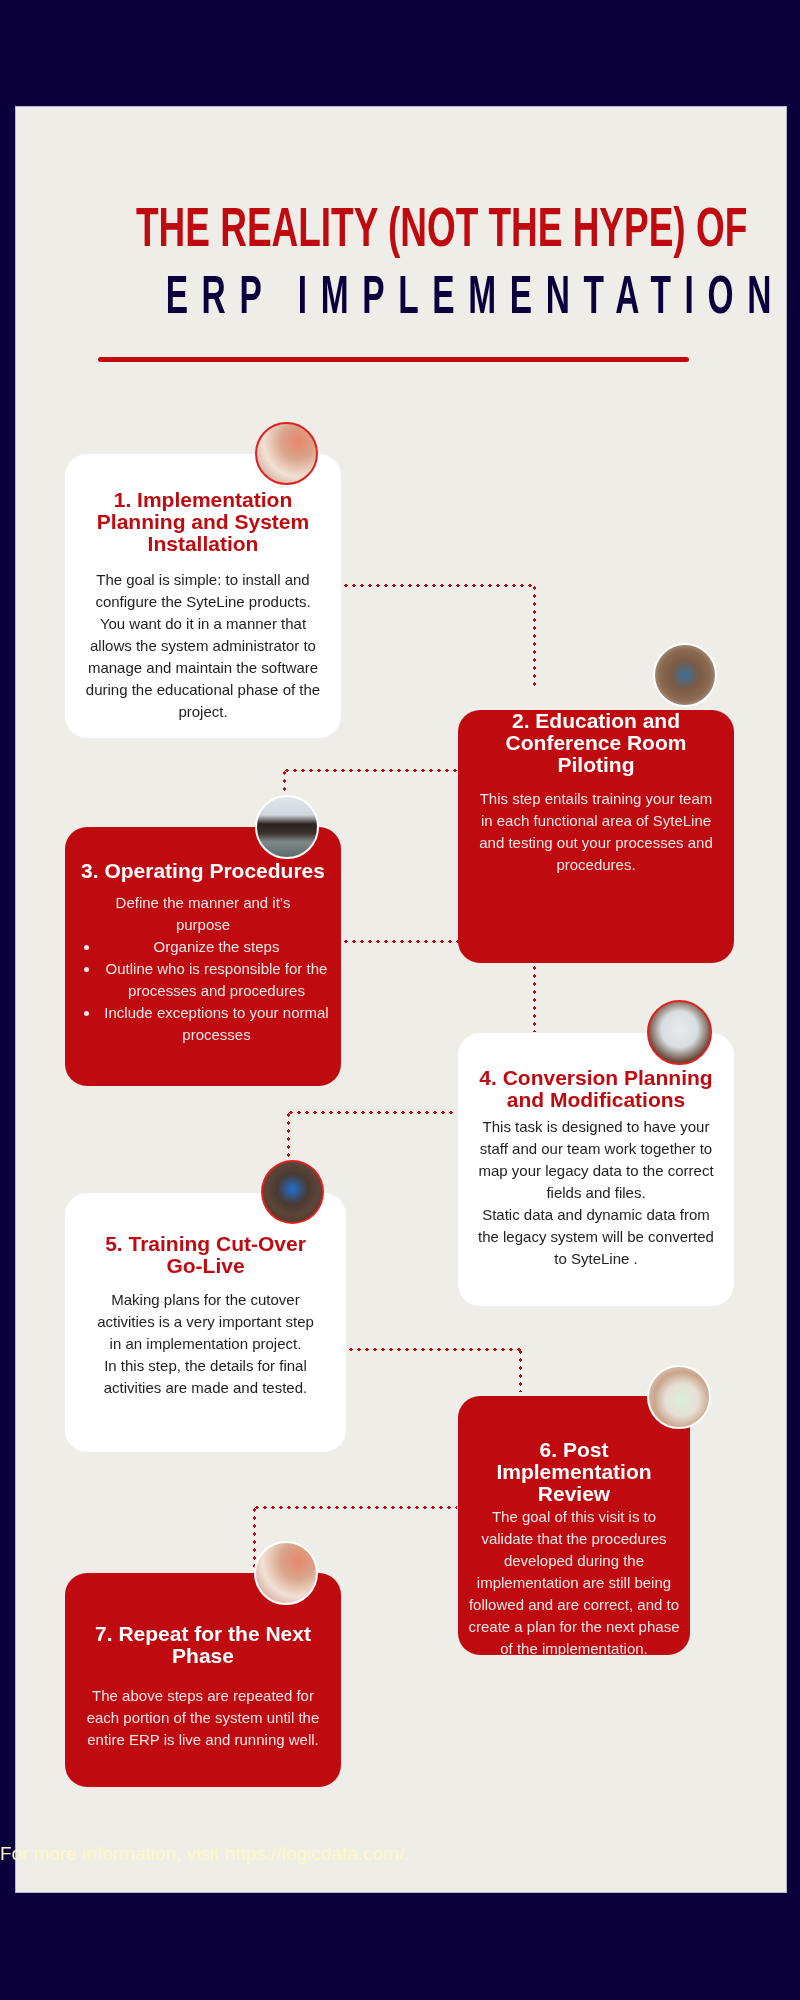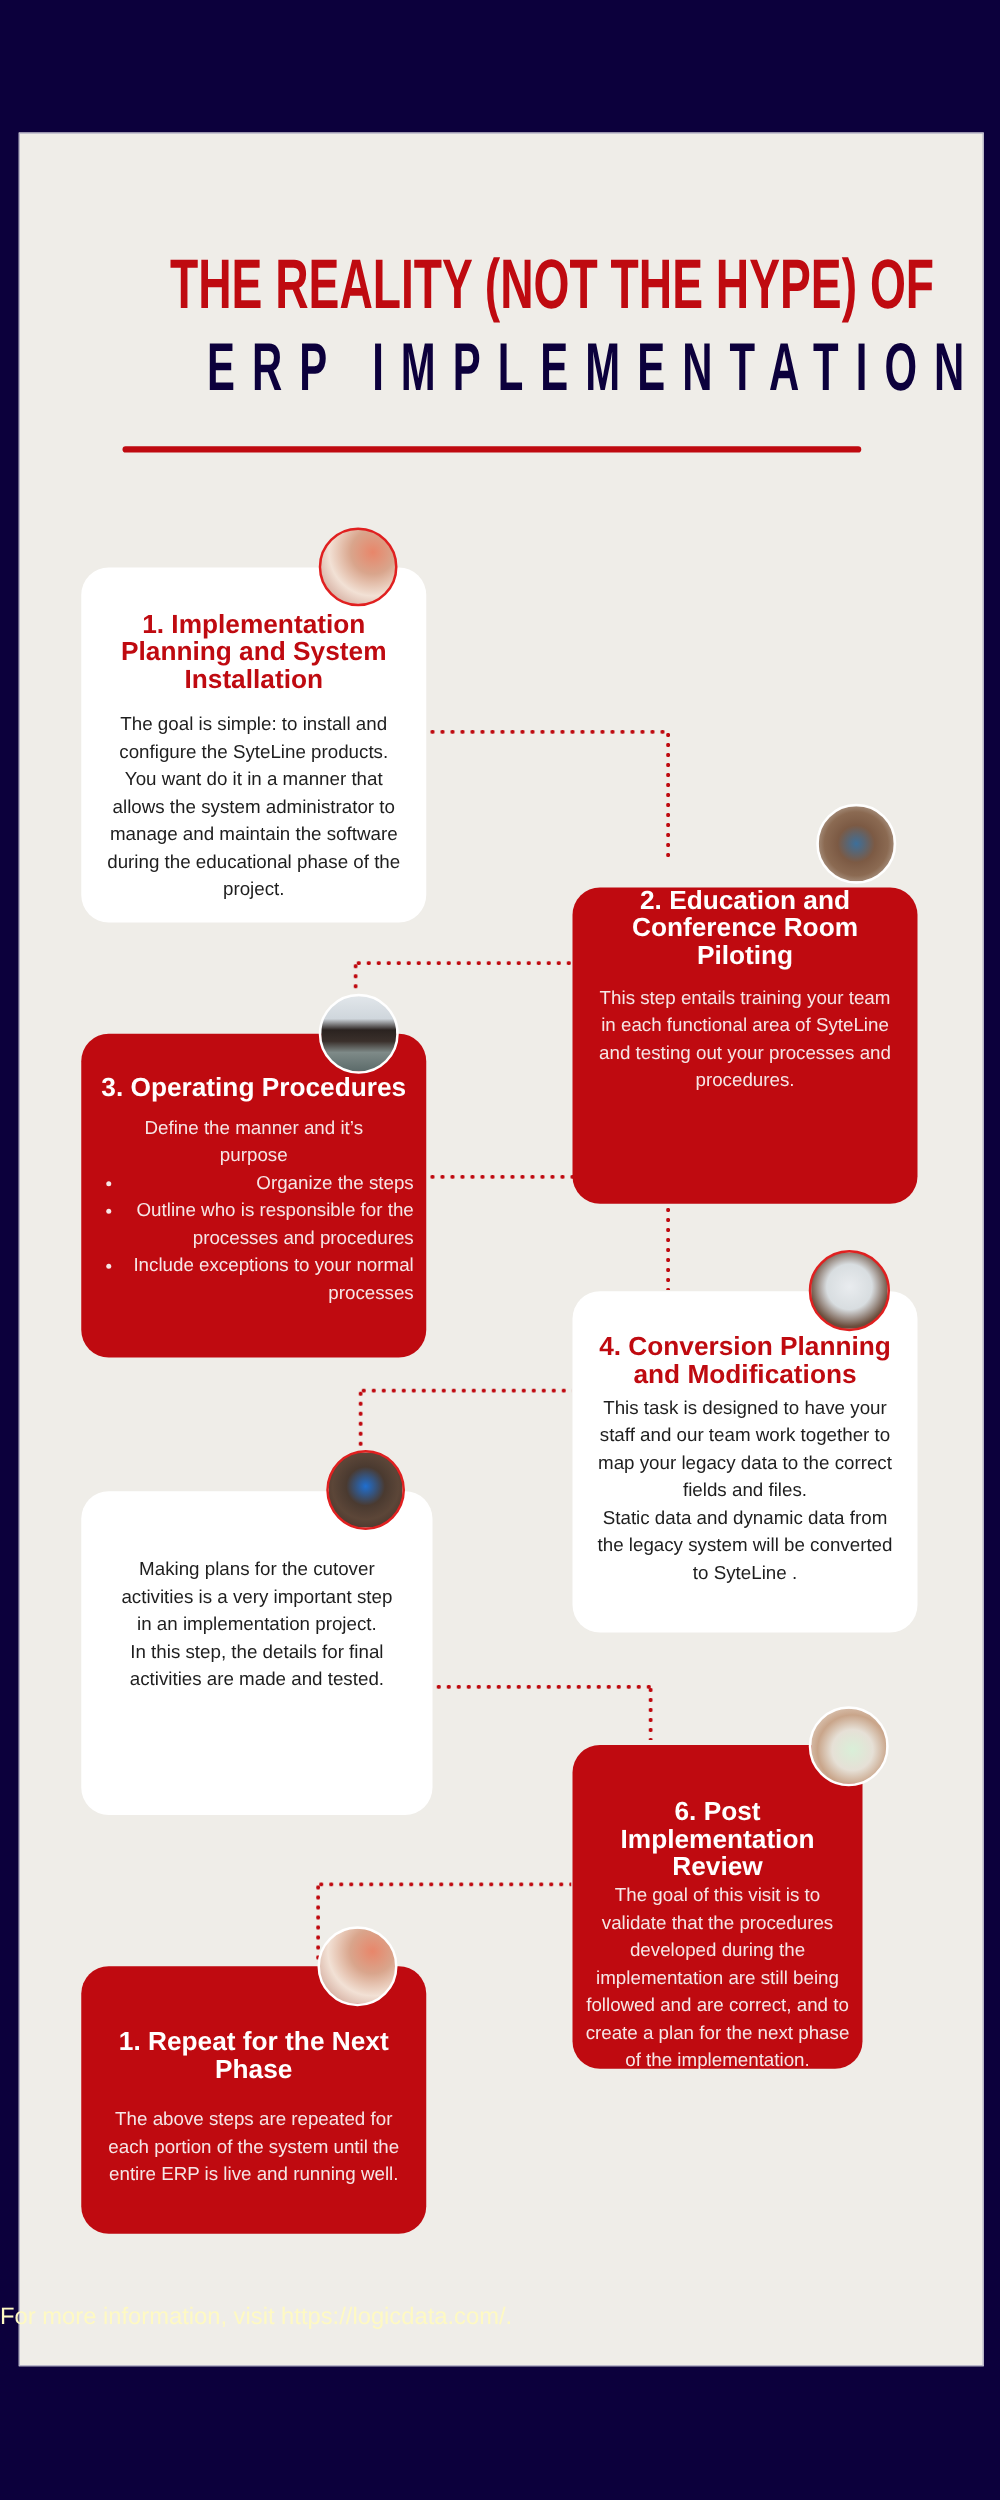--- a/index.html
+++ b/index.html
@@ -42,21 +42,21 @@
     font-family:"Liberation Sans", sans-serif;
   }
   .card.white h2 { color:#bf0a10; }
   .card.red h2 { color:#ffffff; }
   .card p {
     margin:0; font-size:15px; line-height:22px;
     font-family:"Liberation Sans", sans-serif;
   }
   .card.red p { color:#f6e6e6; }
   .card ul {
-    margin:0; padding:0 0 0 25px; text-align:right; font-size:15px; line-height:22px; color:#f6e6e6;
+    margin:0; padding:0 0 0 25px; text-align:center; font-size:15px; line-height:22px; color:#f6e6e6;
   }
   .card ul li { margin:0; padding-left:2px; }
   .photo {
     position:absolute; border-radius:50%; box-sizing:border-box; overflow:hidden;
   }
   .photo.redring { border:2px solid #e02020; }
   .photo.whitering { border:2px solid #ffffff; }
   .dots-h {
     position:absolute; height:3px;
     background-image:radial-gradient(circle, #bf0a10 1.5px, transparent 1.8px);
@@ -132,30 +132,31 @@
 <div class="photo whitering ph3" style="left:255px; top:795px; width:64px; height:64px;"></div>
 
 <div class="card white" style="left:458px; top:1033px; width:276px; height:273px; padding-top:34px; padding-left:10px; padding-right:10px;">
   <h2>4. Conversion Planning and Modifications</h2>
   <p style="margin-top:5px; padding:0 8px;">This task is designed to have your staff and our team work together to map your legacy data to the correct fields and files.</p>
   <p style="padding:0 2px;">Static data and dynamic data from the legacy system will be converted to SyteLine .</p>
 </div>
 <div class="photo redring ph4" style="left:647px; top:1000px; width:65px; height:65px;"></div>
 
 <div class="card white" style="left:65px; top:1193px; width:281px; height:259px; padding-top:40px;">
+  <h2 style="padding:0 20px;">5. Training Cut-Over Go-Live</h2>
   <p style="margin-top:12px; padding:0 12px;">Making plans for the cutover activities is a very important step in an implementation project.</p>
   <p>In this step, the details for final activities are made and tested.</p>
 </div>
 <div class="photo redring ph5" style="left:261px; top:1160px; width:63px; height:64px;"></div>
 
 <div class="card red" style="left:458px; top:1396px; width:232px; height:259px; padding-top:43px; padding-left:8px; padding-right:8px;">
   <h2>6. Post Implementation Review</h2>
   <p style="margin-top:1px;">The goal of this visit is to validate that the procedures developed during the implementation are still being followed and are correct, and to create a plan for the next phase of the implementation.</p>
 </div>
 <div class="photo whitering ph6" style="left:647px; top:1365px; width:64px; height:64px;"></div>
 
 <div class="card red" style="left:65px; top:1573px; width:276px; height:214px; padding-top:50px;">
-  <h2 style="padding:0 10px;">1. Repeat for the Next Phase</h2>
+  <h2 style="padding:0 10px;">7. Repeat for the Next Phase</h2>
   <p style="margin-top:18px; padding:0 4px;">The above steps are repeated for each portion of the system until the entire ERP is live and running well.</p>
 </div>
 <div class="photo whitering ph7" style="left:254px; top:1541px; width:64px; height:64px;"></div>
 
 <div class="footer">For more information, visit https://logicdata.com/.</div>
 
 </body></html>

